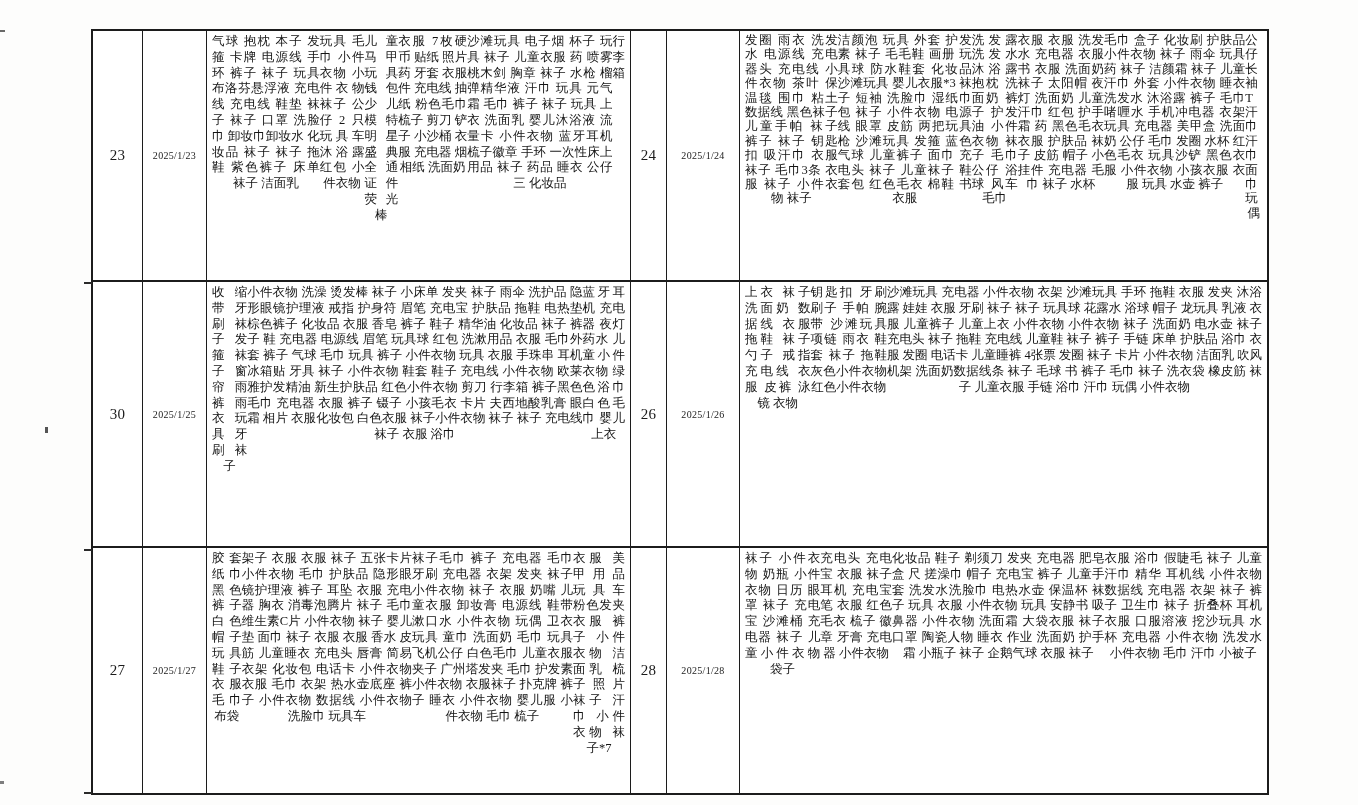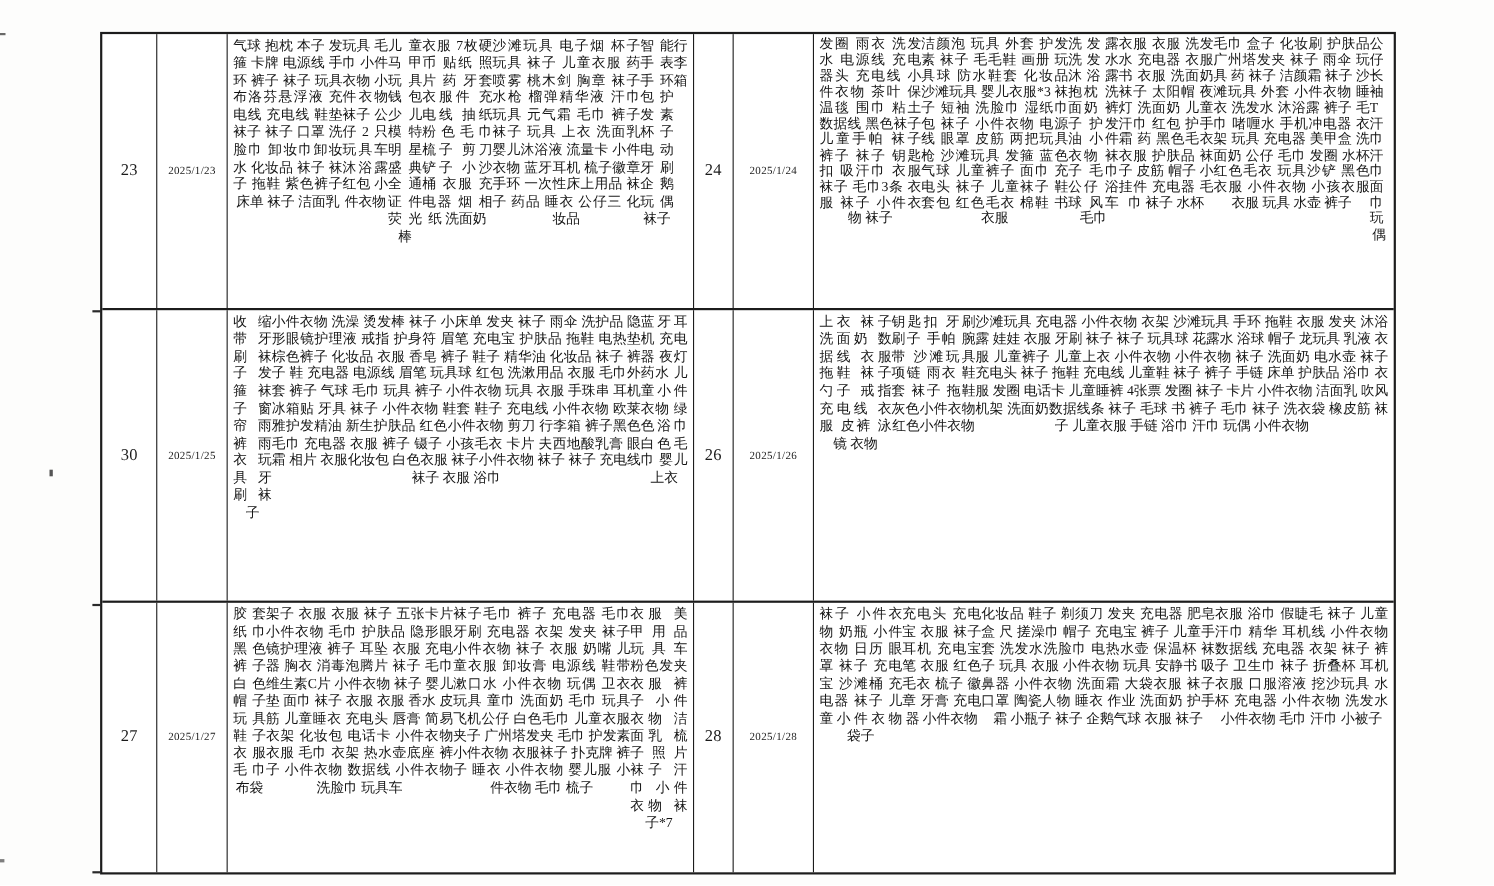--- a/index.html
+++ b/index.html
@@ -89,35 +89,34 @@
       </div>
       <div class="cell datecol-l datecell">
         <span>2025/1/23</span>
       </div>
       <div class="cell itemscol-l itemscell">
         <p>气球 抱枕 本子 发箍 卡牌 电源线 手环 裤子 袜子 玩具 布洛芬悬浮液 充电线 充电线 鞋垫 袜子 袜子 口罩 洗脸巾 卸妆巾卸妆水 化妆品 袜子 袜子 拖鞋 紫色裤子 床单 袜子 洁面乳</p>
         <p>玩具 毛巾 小件衣物 小件衣物 袜子 公仔2只 玩具车 沐浴露 红包 小件衣物</p>
         <p>儿童马甲 玩具 钱包 少儿模特明星盛典全通证件 荧光棒</p>
         <p>衣服 7枚硬币 贴纸 照片 药 牙套 衣服件 充电线 抽纸 粉色毛巾 梳子 剪刀 铲子 小沙桶 衣服 充电器 烟 相纸 洗面奶</p>
         <p>沙滩玩具 电子烟 杯子 玩具 袜子 儿童衣服 药 喷雾 桃木剑 胸章 袜子 水枪 榴弹精华液 汗巾 玩具 元气霜 毛巾 裤子 袜子 玩具 上衣 洗面乳 婴儿沐浴液 流量卡 小件衣物 蓝牙耳机 梳子徽章 手环 一次性床上用品 袜子 药品 睡衣 公仔三 化妆品</p>
-        <p>智能手表手环 包 护发素 杯子 电动牙刷 企鹅玩偶 袜子</p>
         <p>行李箱</p>
       </div>
       <div class="cell numcol-r numcell">
         <span>24</span>
       </div>
       <div class="cell datecol-r datecell">
         <span>2025/1/24</span>
       </div>
       <div class="cell itemscol-r itemscell dense">
         <p>发圈 雨衣 洗发水 电源线 充电器头 充电线 小件衣物 茶叶 保温毯 围巾 粘土 数据线 黑色袜子 儿童手帕 袜子 裤子 袜子 钥匙扣 吸汗巾 衣服 袜子 毛巾3条 衣服 袜子 小件衣物 袜子</p>
         <p>洁颜泡 玩具 外套 护发素 袜子 毛毛鞋 画册 玩具球 防水鞋套 化妆品 沙滩玩具 婴儿衣服*3 袜子 短袖 洗脸巾 湿纸巾 包 袜子 小件衣物 电源线 眼罩 皮筋 两把玩具枪 沙滩玩具 发箍 蓝色气球 儿童裤子 面巾 充电头 袜子 儿童袜子 鞋套包 红色毛衣 棉鞋 书 衣服</p>
         <p>洗发露 洗发水 沐浴露 抱枕 洗面奶 裤子 护发油 小件衣物 袜子 毛巾 公仔 浴球 风车毛巾</p>
         <p>衣服 衣服 洗发水 充电器 衣服 书 衣服 洗面奶 袜子 太阳帽 夜灯 洗面奶 儿童汗巾 红包 护手霜 药 黑色毛衣 衣服 护肤品 袜子 皮筋 帽子 小挂件 充电器 毛巾 袜子 水杯</p>
-        <p>毛巾 盒子 化妆刷 护肤品 广州塔发夹 袜子 雨伞 玩具 药 袜子 洁颜霜 袜子 沙滩玩具 外套 小件衣物 睡衣 洗发水 沐浴露 裤子 毛巾 啫喱水 手机冲电器 衣架 玩具 充电器 美甲盒 洗面奶 公仔 毛巾 发圈 水杯 红色毛衣 玩具沙铲 黑色衣服 小件衣物 小孩衣服 衣服 玩具 水壶 裤子</p>
+        <p>毛巾 盒子 化妆刷 护肤品 小件衣物 袜子 雨伞 玩具 药 袜子 洁颜霜 袜子 儿童汗巾 外套 小件衣物 睡衣 洗发水 沐浴露 裤子 毛巾 啫喱水 手机冲电器 衣架 玩具 充电器 美甲盒 洗面奶 公仔 毛巾 发圈 水杯 红色毛衣 玩具沙铲 黑色衣服 小件衣物 小孩衣服 衣服 玩具 水壶 裤子</p>
         <p>公仔 长袖T 汗巾 汗巾 面巾 玩偶</p>
       </div>
     </div>
 
     <div class="trow r2">
       <div class="cell numcol-l numcell">
         <span>30</span>
       </div>
       <div class="cell datecol-l datecell">
         <span>2025/1/25</span>

